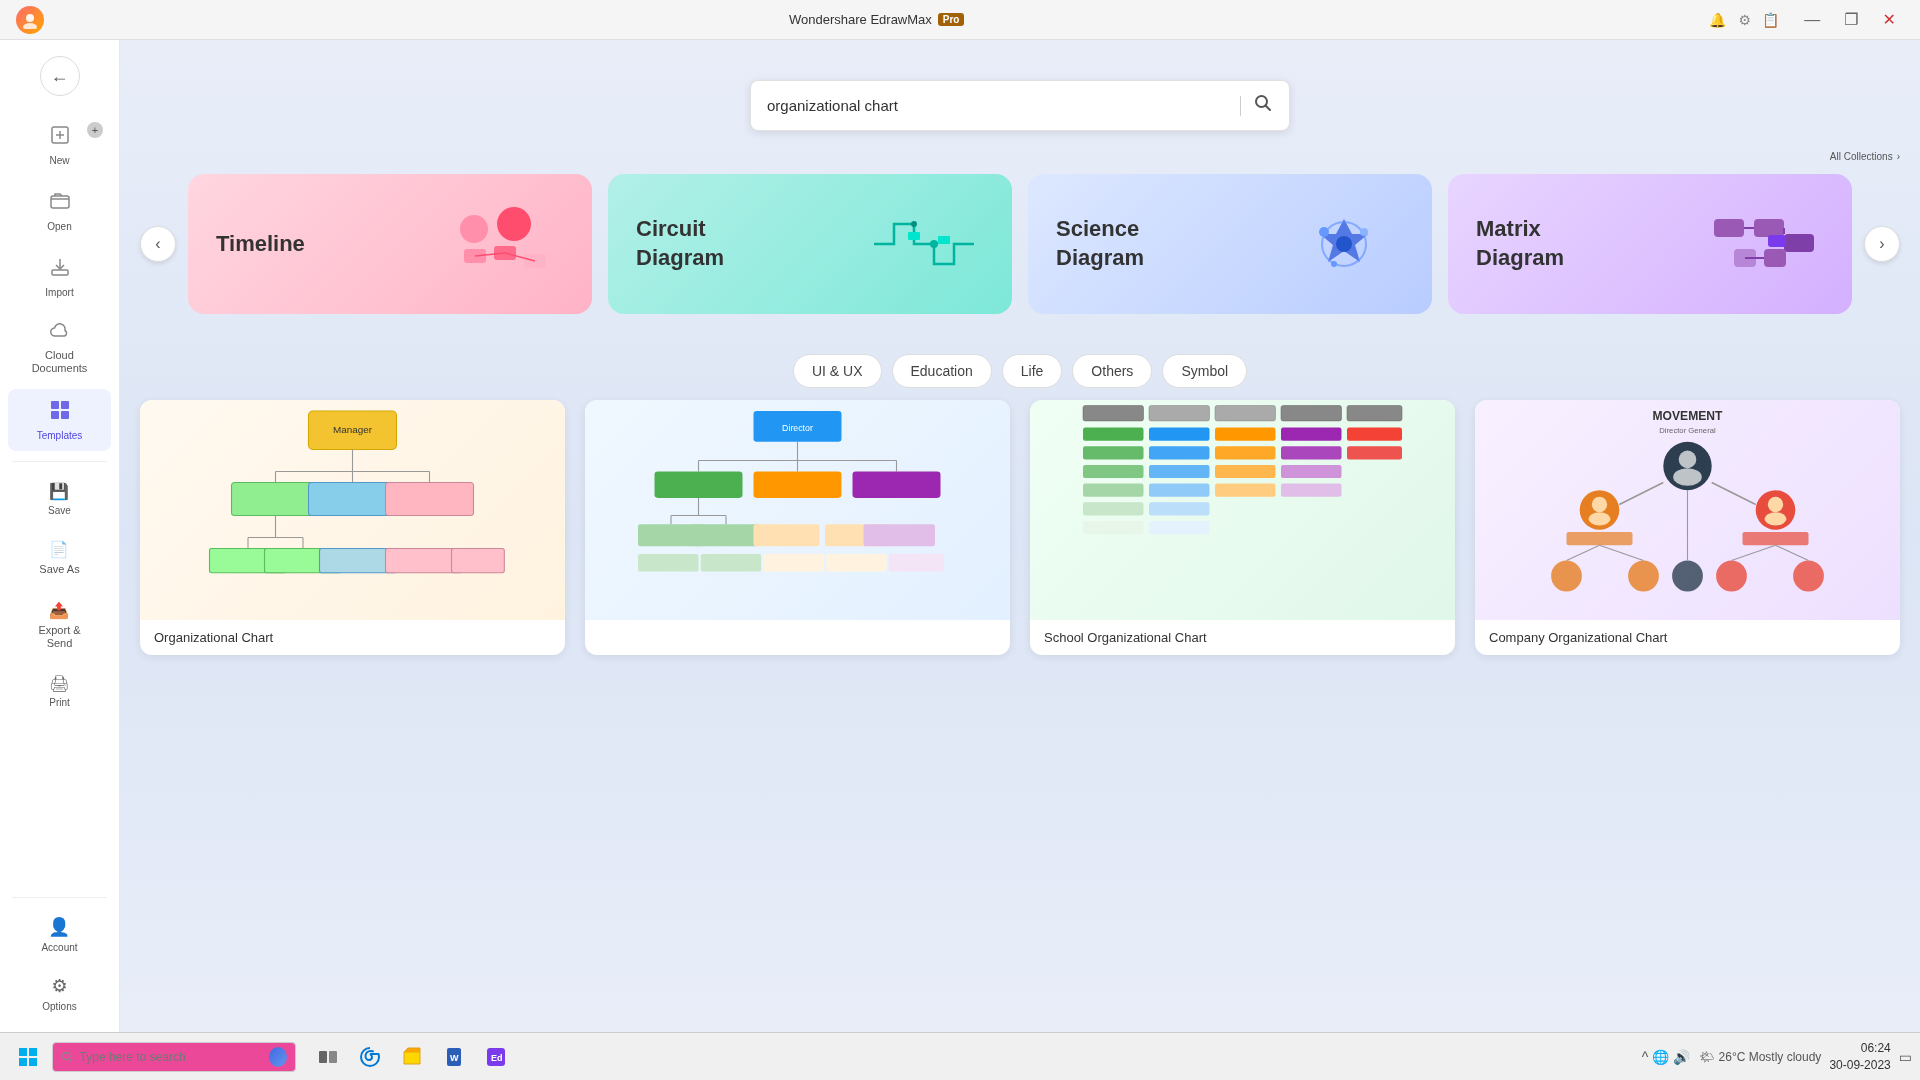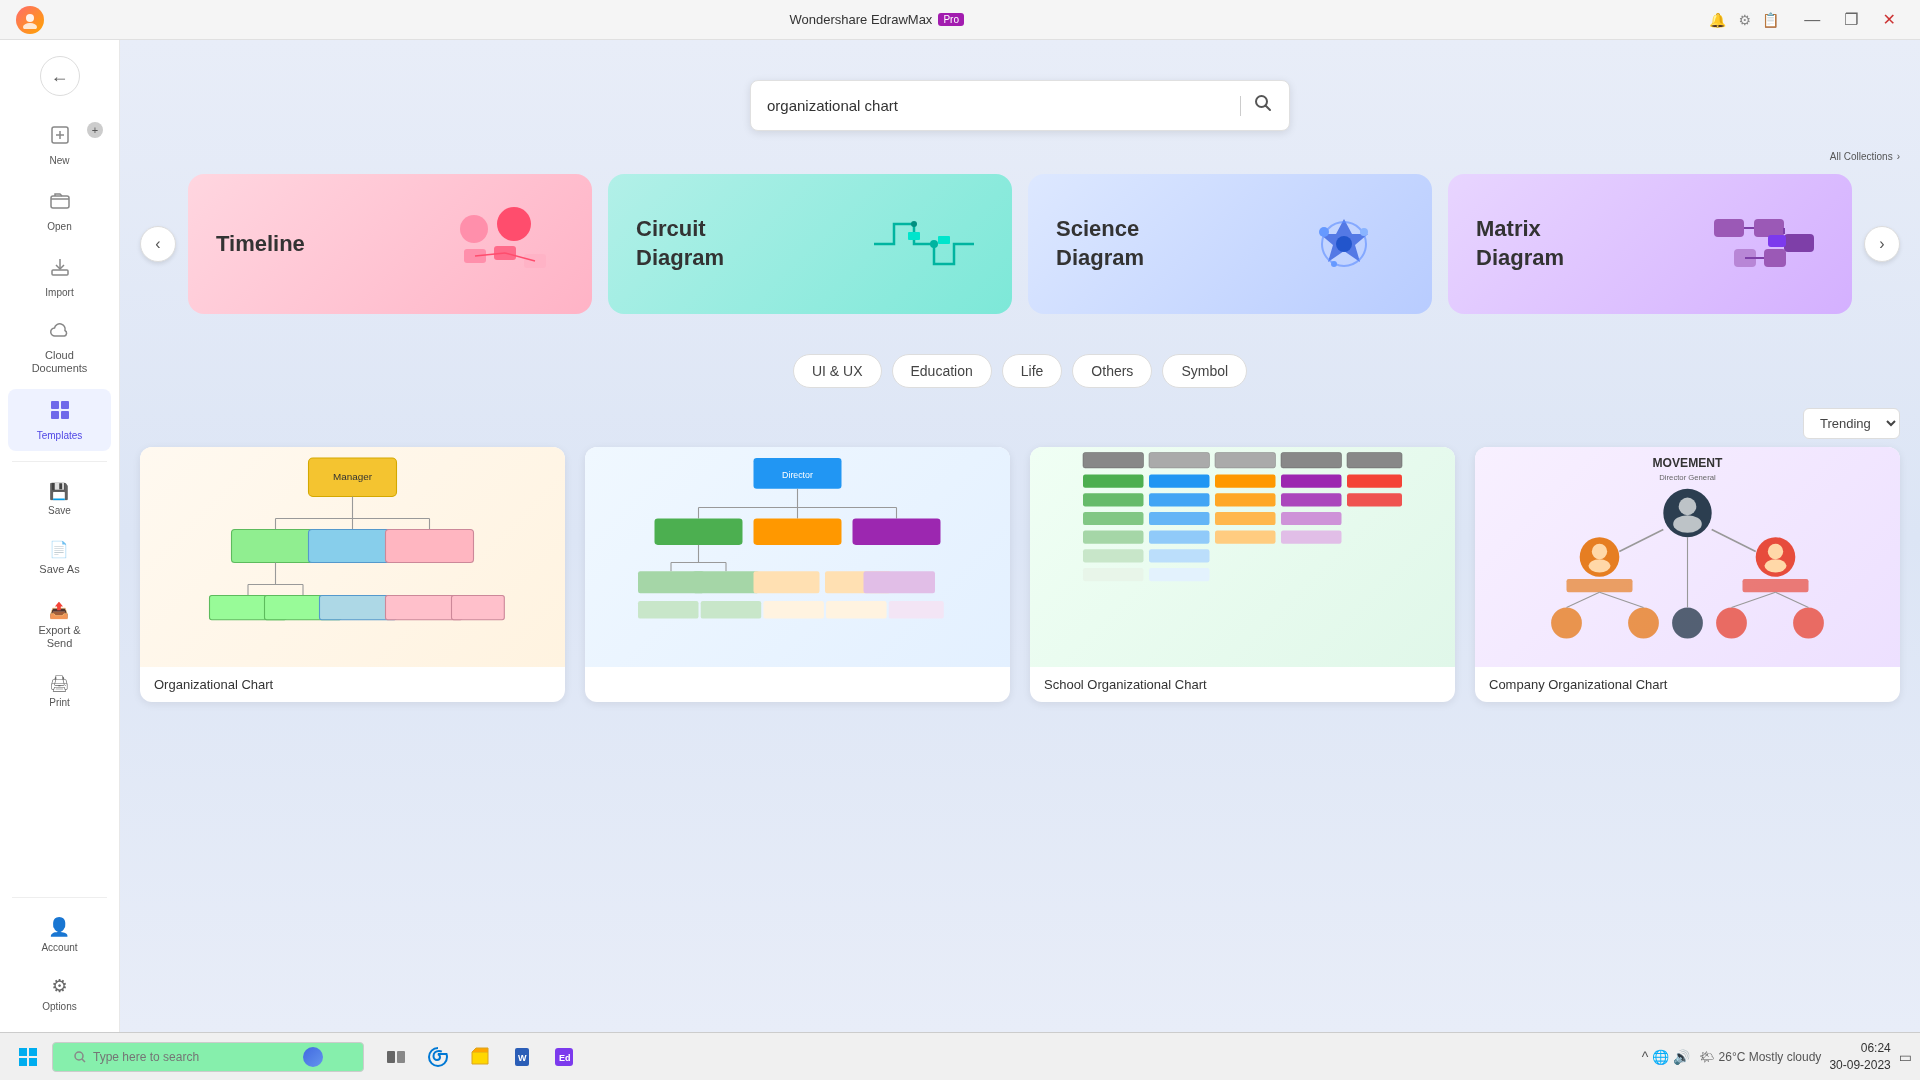--- a/index.html
+++ b/index.html
@@ -26,26 +26,26 @@
     }
     .titlebar-center {
       display: flex;
       align-items: center;
       gap: 6px;
       font-size: 13px;
       color: #333;
       justify-content: space-between;
     }
     .pro-badge {
-      background: #a21caf;
+      background: #a16207;
       color: white;
       font-size: 10px;
       padding: 1px 5px;
       border-radius: 3px;
-      font-weight: normal;
+      font-weight: bold;
     }
     .titlebar-controls {
       display: flex;
       gap: 8px;
       align-items: center;
     }
     .win-btn {
       background: none;
       border: none;
       cursor: pointer;
@@ -369,26 +369,26 @@
       height: 40px;
       display: flex;
       align-items: center;
       justify-content: center;
       cursor: pointer;
       border-radius: 4px;
     }
     .taskbar-search {
       display: flex;
       align-items: center;
-      background: #86efac;
+      background: #ec4899;
       border: 1px solid #ccc;
       border-radius: 4px;
-      padding: 4px 20px;
+      padding: 4px 8px;
       gap: 6px;
-      width: 312px;
+      width: 244px;
     }
     .taskbar-search input {
       border: none;
       outline: none;
       font-size: 12px;
       color: #333;
       background: transparent;
       width: 200px;
     }
     .taskbar-apps {
@@ -655,27 +655,20 @@
     <div class="explore-section">
       <div class="filter-row">
         <button class="filter-chip">UI &amp; UX</button>
         <button class="filter-chip">Education</button>
         <button class="filter-chip">Life</button>
         <button class="filter-chip">Others</button>
         <button class="filter-chip">Symbol</button>
       </div>
     </div>
 
-    <div class="sort-row">
-      <select class="sort-select">
-        <option>Trending</option>
-        <option>Newest</option>
-        <option>Popular</option>
-      </select>
-    </div>
 
     <div class="templates-grid">
 
       <div class="template-card">
         <div class="template-thumb org-thumb-1">
           <svg viewBox="0 0 300 200" width="100%" height="100%">
 
             <rect x="110" y="10" width="80" height="35" rx="4" fill="#f4c430" stroke="#d4a800" stroke-width="1"></rect>
             <text x="150" y="30" text-anchor="middle" font-size="9" fill="#333">Manager</text>
             <line x1="150" y1="45" x2="150" y2="65" stroke="#999" stroke-width="1"></line>

